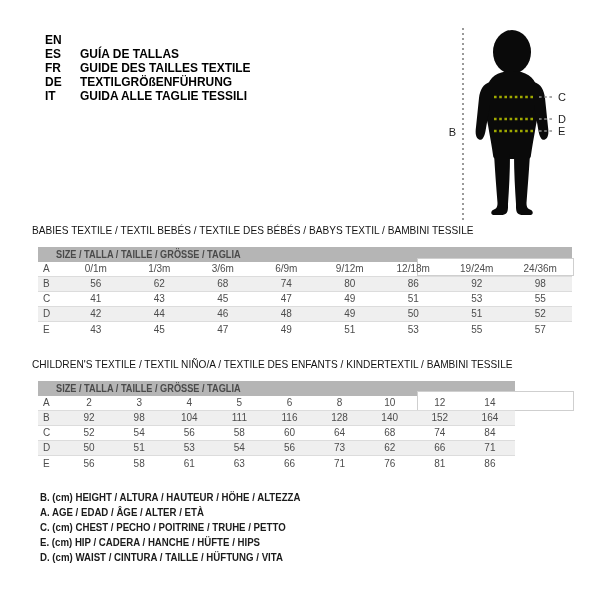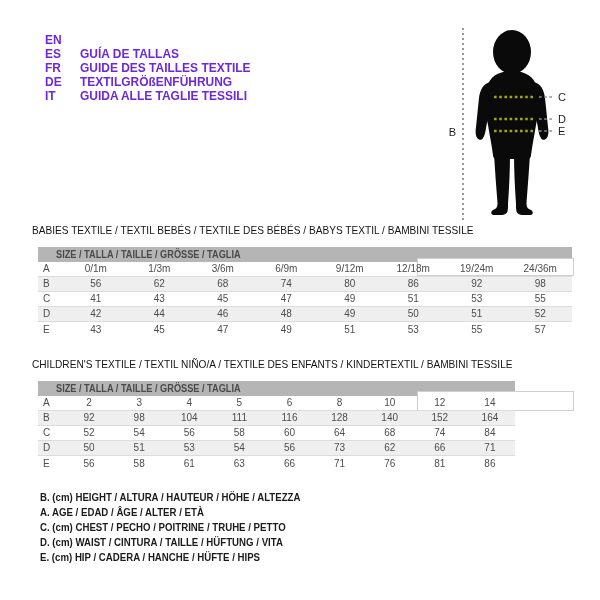--- a/index.html
+++ b/index.html
@@ -4,21 +4,21 @@
 <style>
   html,body{margin:0;padding:0;background:#fff;}
   .canvas{
     position:relative;width:600px;height:600px;background:#fff;overflow:hidden;
     font-family:"Liberation Sans",sans-serif;color:#141414;
   }
   .cond{display:inline-block;transform:scaleX(0.92);transform-origin:0 50%;white-space:nowrap;}
 
   
   .langs{position:absolute;left:45px;top:33px;}
-  .lang-row{display:flex;line-height:14px;font-size:13px;font-weight:700;color:#6d28d9;}
+  .lang-row{display:flex;line-height:14px;font-size:13px;font-weight:700;color:#000000;}
   .lang-code{width:35px;flex:0 0 35px;}
 
   
   .figure{position:absolute;left:440px;top:25px;}
   .fig-label{font-family:"Liberation Sans",sans-serif;font-size:11px;fill:#1d1d1d;font-weight:500;}
 
   
   .section-heading{position:absolute;left:32px;font-size:11px;font-weight:400;color:var(--heading-text);white-space:nowrap;}
   .babies-heading{top:224px;}
   .children-heading{top:358px;}
@@ -239,17 +239,17 @@
           <span class="cell">81</span>
           <span class="cell">86</span>
         </div>
       </div>
   </div>
 
   <div class="legend">
       <div class="legend-row"><span class="cond">B. (cm) HEIGHT / ALTURA / HAUTEUR / HÖHE / ALTEZZA</span></div>
       <div class="legend-row"><span class="cond">A. AGE / EDAD / ÂGE / ALTER / ETÀ</span></div>
       <div class="legend-row"><span class="cond">C. (cm) CHEST / PECHO / POITRINE / TRUHE / PETTO</span></div>
+      <div class="legend-row"><span class="cond">E. (cm) HIP / CADERA / HANCHE / HÜFTE / HIPS</span></div>
       <div class="legend-row"><span class="cond">D. (cm) WAIST / CINTURA / TAILLE / HÜFTUNG / VITA</span></div>
-      <div class="legend-row"><span class="cond">E. (cm) HIP / CADERA / HANCHE / HÜFTE / HIPS</span></div>
     </div>
 
 </div>
 
 </body></html>

